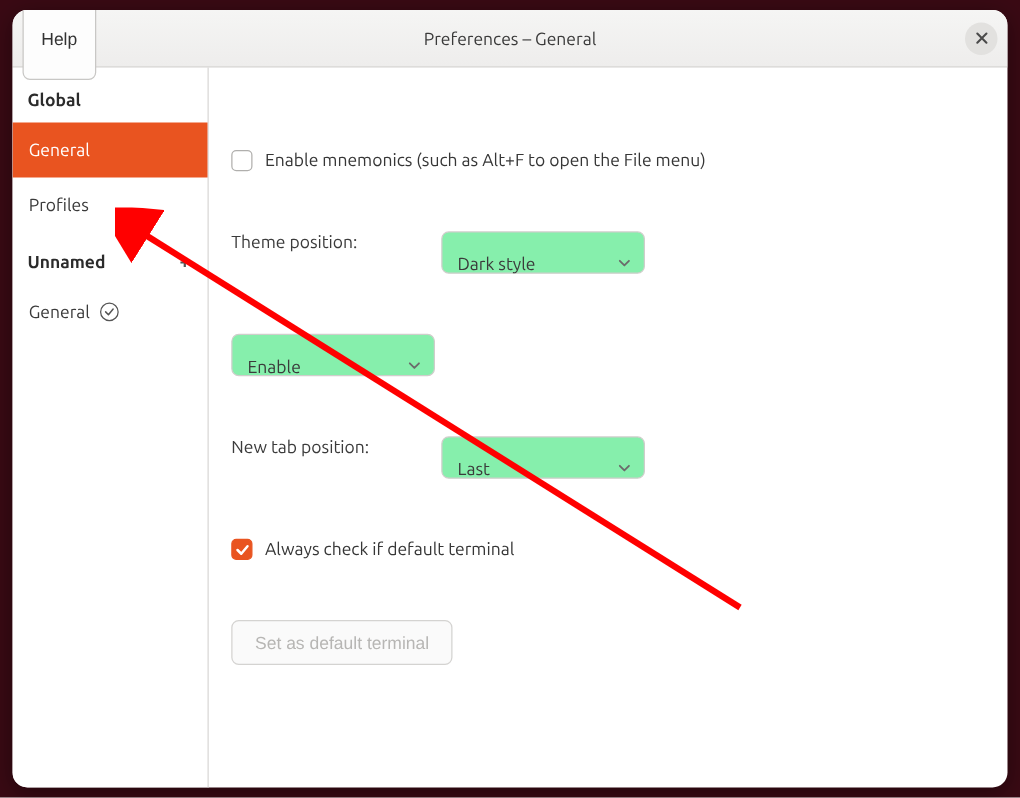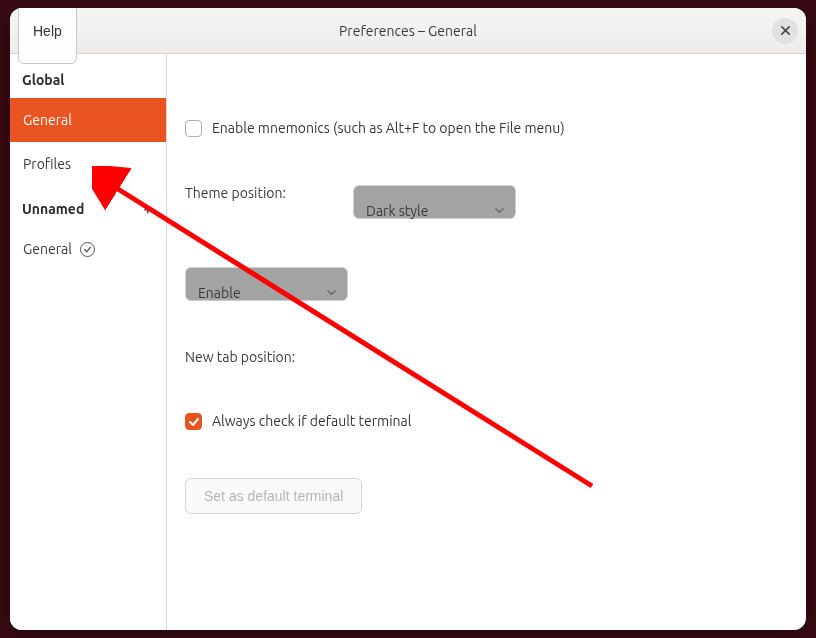--- a/index.html
+++ b/index.html
@@ -139,21 +139,21 @@
     .checkbox.checked {
       background: #e95420;
       border-color: #e95420;
     }
     .checkbox.checked svg { width: 12px; height: 12px; }
     .check-label { color: #363636; cursor: pointer; }
     .combo {
       width: 163px; height: 34px;
       border: 1px solid #cfcecb;
       border-radius: 6px;
-      background: #a3a3a3;
+      background: #86efac;
       display: flex;
       align-items: center;
       padding: 17px 10px 0 12px;
       justify-content: space-between;
       cursor: pointer;
       color: #3b3b3b;
     }
     .combo svg { width: 11px; height: 11px; color: #6b6b6b; }
     .flat-btn {
       border: 1px solid #d4d3d1;
@@ -234,20 +234,26 @@
         <div class="combo">
           <span>Enable</span>
           <svg viewBox="0 0 12 12">
               <path d="M2 4 L6 8 L10 4" stroke="currentColor" stroke-width="1.6" fill="none" stroke-linecap="round" stroke-linejoin="round"></path>
             </svg>
         </div>
       </div>
 
       <div class="row">
         <span class="row-lbl">New tab position:</span>
+        <div class="combo">
+          <span>Last</span>
+          <svg viewBox="0 0 12 12">
+              <path d="M2 4 L6 8 L10 4" stroke="currentColor" stroke-width="1.6" fill="none" stroke-linecap="round" stroke-linejoin="round"></path>
+            </svg>
+        </div>
       </div>
 
       <div class="row">
         <span class="checkbox checked">
           <svg viewBox="0 0 12 12">
               <path d="M2 6 L5 9 L10 3" stroke="#fff" stroke-width="2" fill="none" stroke-linecap="round" stroke-linejoin="round"></path>
             </svg>
         </span>
         <span class="check-label">Always check if default terminal</span>
       </div>

